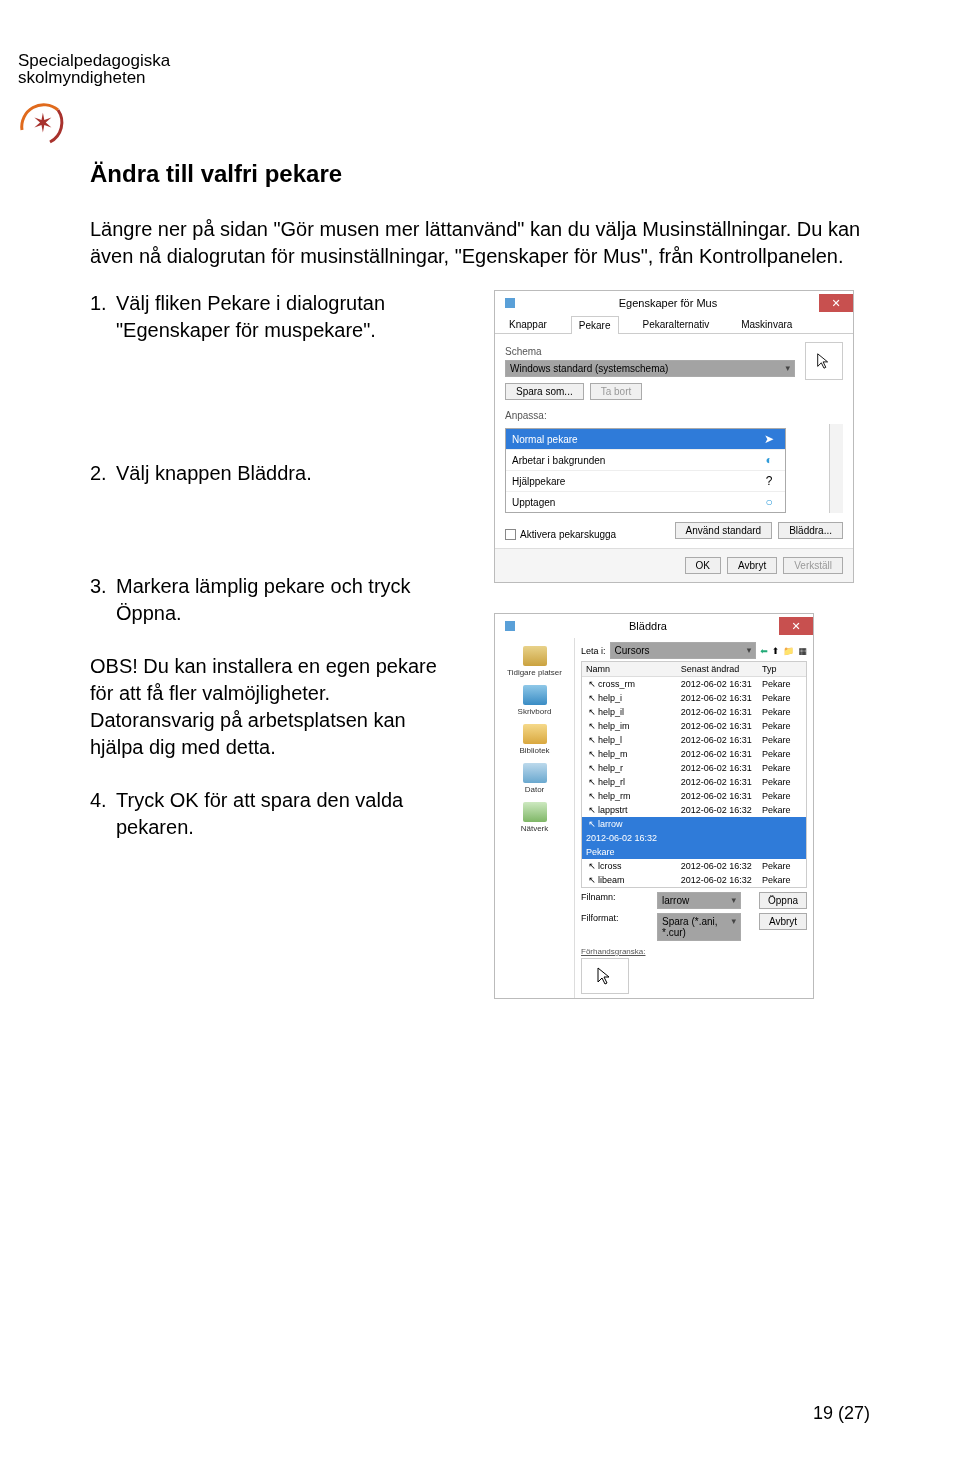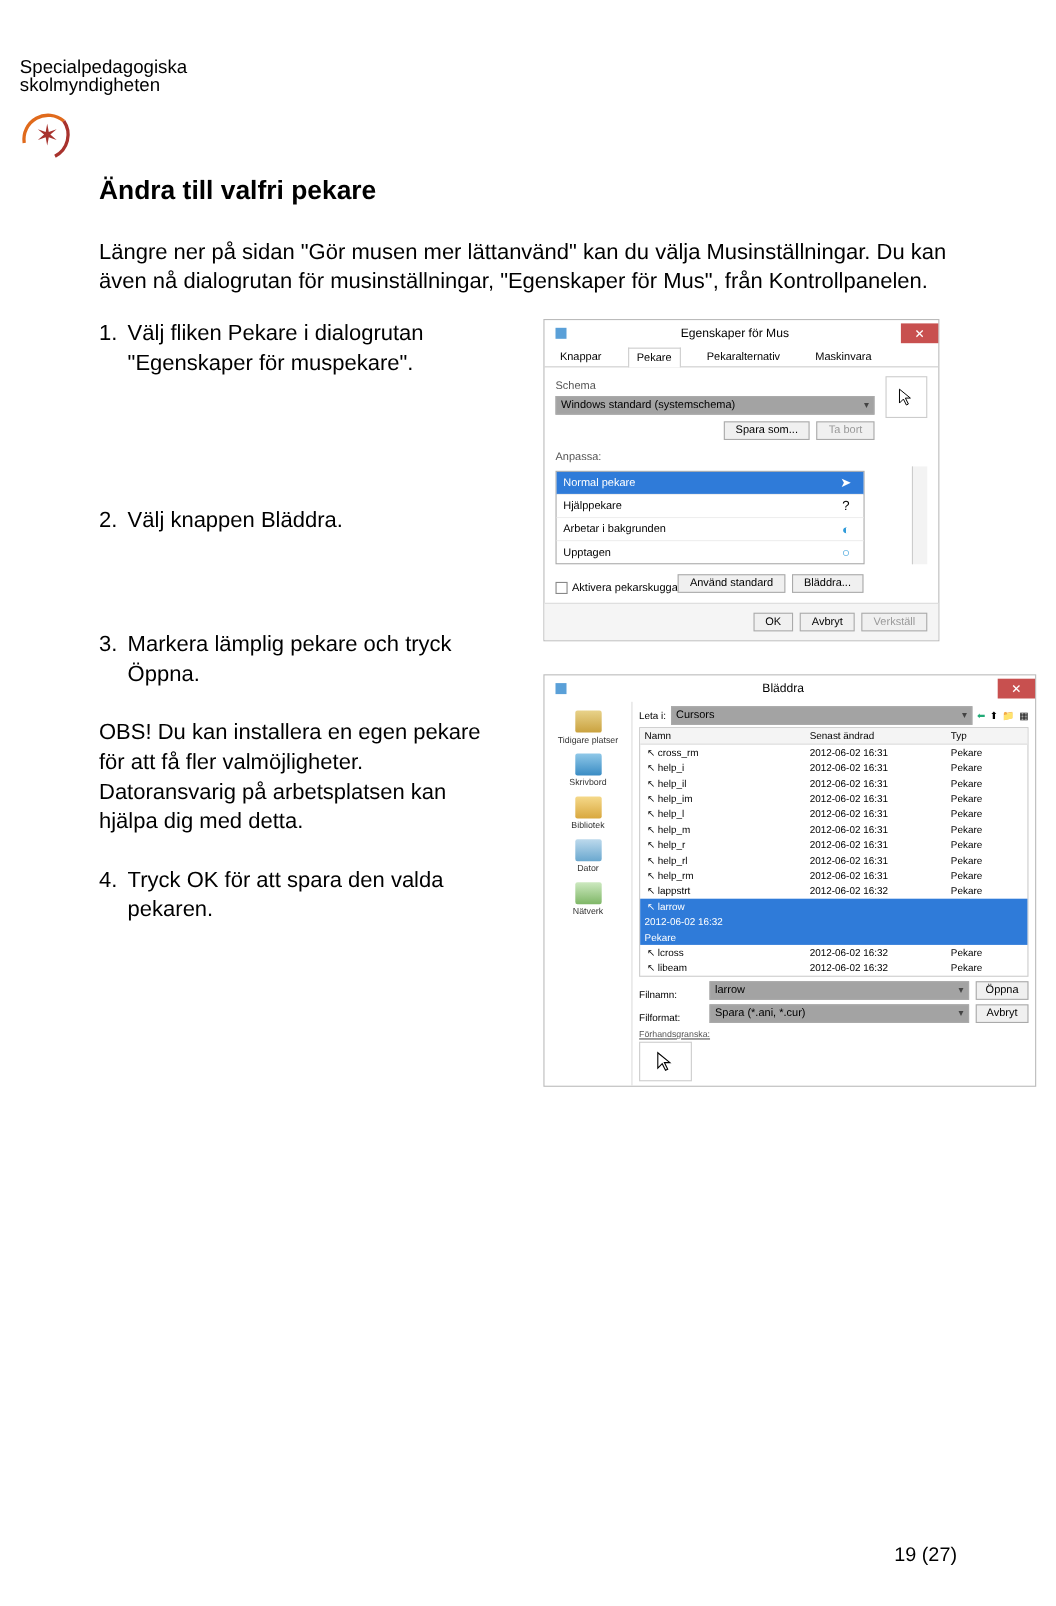--- a/index.html
+++ b/index.html
@@ -42,60 +42,60 @@
   .win .titlebar .sysicon { width: 14px; height: 14px; display:inline-block; }
   .tabs { display: flex; border-bottom: 1px solid #ccc; font-size: 10px; padding-left: 6px; gap: 16px; }
   .tabs .tab { padding: 3px 7px; border: 1px solid transparent; border-bottom: none; }
   .tabs .tab.active { border-color: #ccc; background: #fff; position: relative; top: 1px; }
   .panel { padding: 8px 10px 8px 10px; }
   .group-label { font-size: 10px; color: #555; margin: 4px 0 3px 0; }
   .select {
     border: 1px solid #aaa; padding: 2px 18px 2px 4px; font-size: 10px; background: #a3a3a3; position: relative; flex:1;
   }
   .select::after { content: "▾"; position: absolute; right: 4px; top: 2px; font-size: 9px; color: #444; }
-  .btns-row { display:flex; gap:6px; justify-content:flex-end; margin-top:6px; }
+  .btns-row { display:flex; gap:6px; justify-content:flex-start; margin-top:6px; }
   .wbtn { border: 1px solid #aaa; background: #f0f0f0; padding: 2px 10px; font-size: 10px; }
   .wbtn.disabled { color: #999; }
   .cursor-preview { width: 38px; height: 38px; border: 1px solid #ccc; display:flex; align-items:center; justify-content:center; font-size:16px; }
   .list {
     border: 1px solid #aaa; margin-top: 4px; font-size: 10px;
   }
   .list .row { display:flex; justify-content:space-between; align-items:center; padding: 3px 6px; border-bottom: 1px solid #eee; }
   .list .row:last-child { border-bottom:none; }
   .list .row.sel { background: #2f7bd9; color: #fff; }
   .list .row .ic { font-size: 12px; width: 20px; text-align:center; }
   .scrollhint { border-left:1px solid #ccc; width:14px; background:#f3f3f3; }
   .list-wrap { display:flex;gap:43px; }
   .list-body { flex:1; }
   .chk-row { display:flex; align-items:center; gap:4px; font-size:10px; margin-top:8px; }
   .chk { width:11px; height:11px; border:1px solid #888; display:inline-block; }
   .bottom-btns { display:flex; gap:6px; justify-content:flex-end; padding: 8px 10px; border-top: 1px solid #ddd; background:#f5f5f5; }
   
-  .win2 { width: 448px; }
+  .win2 { width: 320px; }
   .w2body { display:flex; font-size:9px; }
   .nav { width: 80px; border-right: 1px solid #ddd; padding: 4px 0; }
   .nav .item { display:flex; flex-direction:column; align-items:center; gap:2px; padding:4px 0; font-size:8px; color:#333; }
   .nav .ico { width: 24px; height: 20px; border-radius:2px; }
   .ico.recent { background: linear-gradient(#e8d28a,#caa23f); }
   .ico.desk { background: linear-gradient(#8fc8e8,#3a8cc4); }
   .ico.lib { background: linear-gradient(#f5d98a,#d9a83f); }
   .ico.pc { background: linear-gradient(#bcd9ec,#6aa8cf); }
   .ico.net { background: linear-gradient(#cde9c0,#7fb767); }
   .mainpane { flex:1; padding: 4px 6px; }
   .toolbar2 { display:flex; align-items:center; gap:4px; font-size:9px; margin-bottom:2px; }
   .filelist { border: 1px solid #ccc; font-size:9px; }
   .filelist .hdr { display:flex; background:#f4f4f4; border-bottom:1px solid #ddd; }
   .filelist .col { padding: 2px 4px; }
   .c-name { flex: 1.3; }
   .c-date { flex: 1.1; }
   .c-type { flex: 0.6; }
   .filelist .fr { display:flex; }
   .filelist .fr.sel { background:#2f7bd9; color:#fff;flex-direction:column; }
   .fi { width:12px; display:inline-block; text-align:center; font-size:9px; }
-  .formrow { display:flex; align-items:flex-end; gap:6px; font-size:9px; margin-top:4px; }
+  .formrow { display:flex; align-items:flex-start; gap:18px; font-size:9px; margin-top:4px; }
   .formrow label { width: 58px; }
   .formrow .select { flex:1; }
   .formrow .wbtn { width: 48px; text-align:center; padding:2px 0; }
   .preview-label { font-size:8px; color:#555; margin-top:6px;text-decoration:underline; }
   .preview-box { width:48px; height:36px; border:1px solid #ccc; display:flex; align-items:center; justify-content:center; font-size:16px; margin-top:2px; }
   .page-footer { position:absolute; bottom: 36px; right: 90px; font-size: 18px; }
   .topline { display:flex; align-items:flex-start; gap:10px; }
 </style>
 </head>
 <body>
@@ -173,35 +173,35 @@
               </div>
             </div>
             <div class="group-label" style="margin-top:10px">Anpassa:</div>
             <div class="list-wrap">
               <div class="list list-body">
                 <div class="row sel">
                     <span>Normal pekare</span>
                     <span class="ic">➤</span>
                   </div>
                 <div class="row">
+                    <span>Arbetar i bakgrunden</span>
+                    <span class="ic" style="color:#2f9bd9">◐</span>
+                  </div>
+                <div class="row">
                     <span>Hjälppekare</span>
                     <span class="ic">?</span>
-                  </div>
-                <div class="row">
-                    <span>Arbetar i bakgrunden</span>
-                    <span class="ic" style="color:#2f9bd9">◐</span>
                   </div>
                 <div class="row">
                     <span>Upptagen</span>
                     <span class="ic" style="color:#2f9bd9">○</span>
                   </div>
               </div>
               <div class="scrollhint"></div>
             </div>
-            <div style="display:flex; align-items:center; margin-top:8px">
+            <div style="display:flex; justify-content:space-between; align-items:center; margin-top:8px">
               <div class="chk-row">
                 <span class="chk"></span>
                 <span>Aktivera pekarskugga</span>
               </div>
               <div style="display:flex; gap:6px">
                 <div class="wbtn">Använd standard</div>
                 <div class="wbtn">Bläddra...</div>
               </div>
             </div>
           </div>

